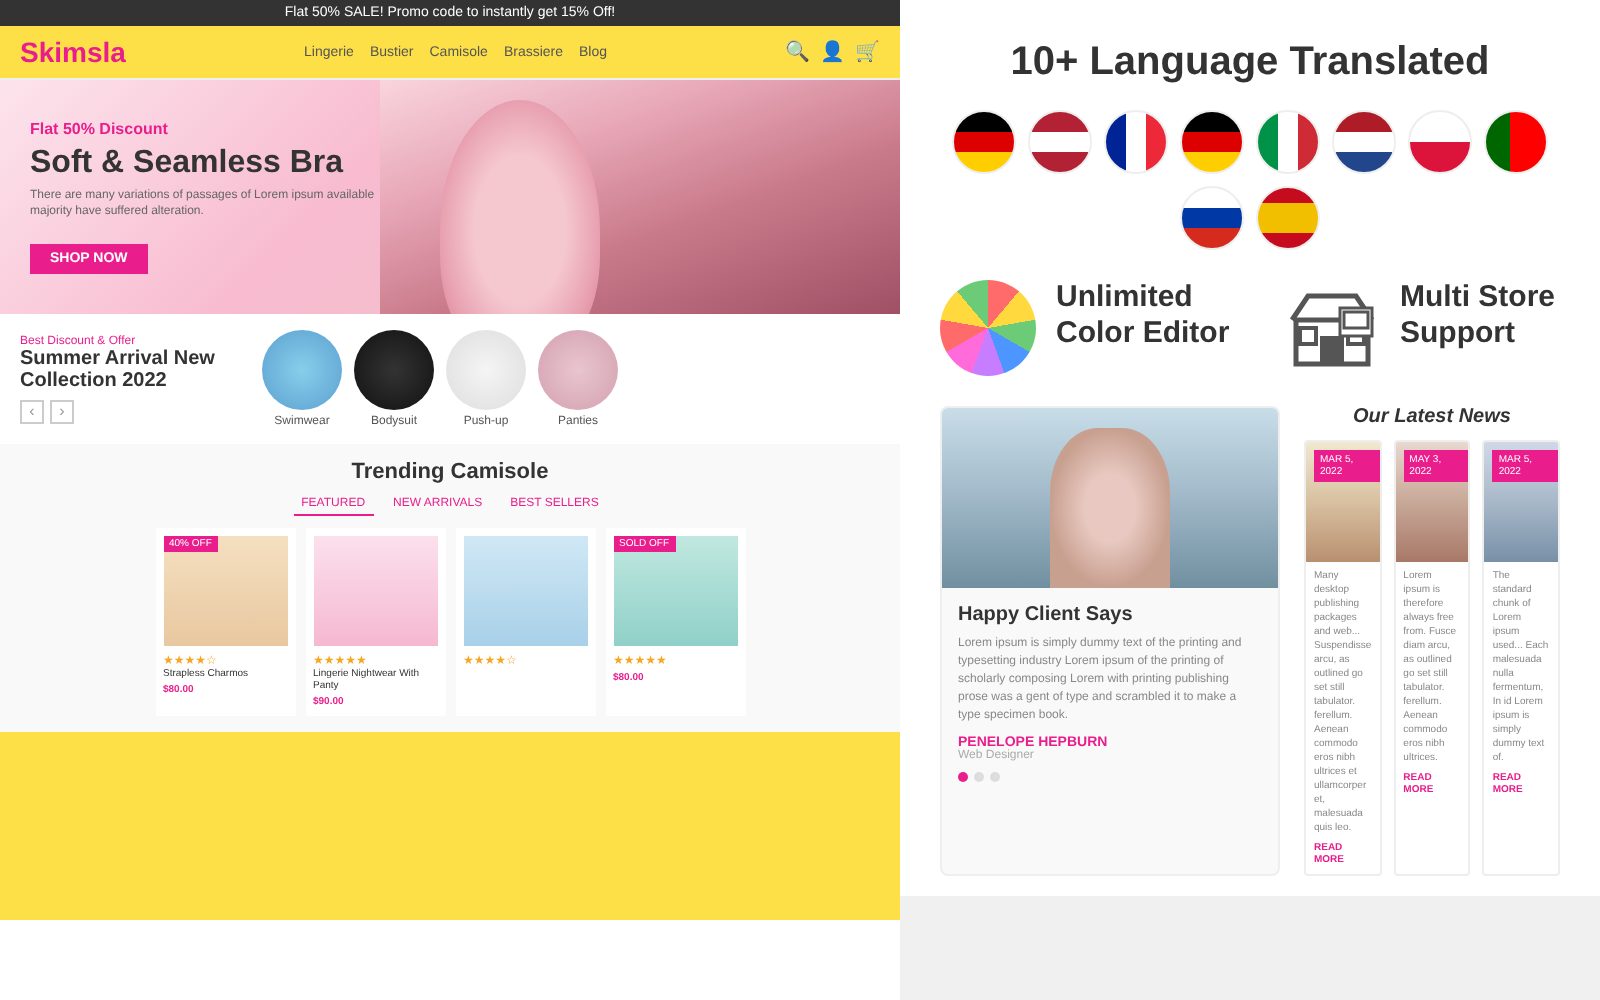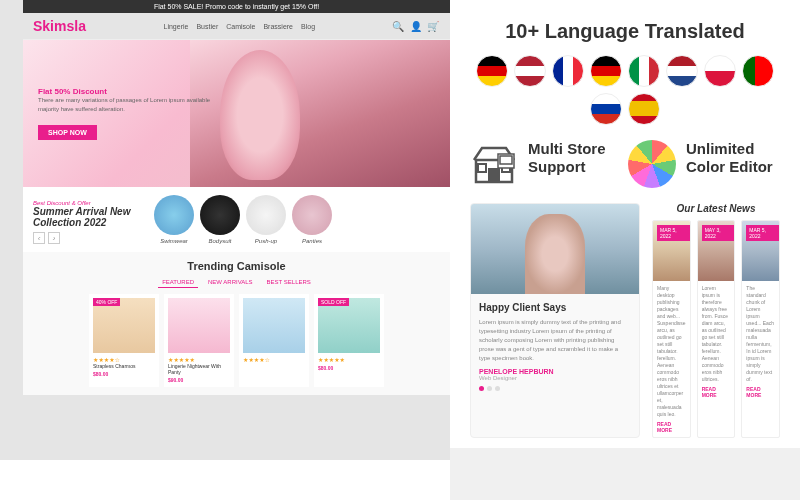--- a/index.html
+++ b/index.html
@@ -28,23 +28,22 @@
       text-align: center;
       padding: 10px 0;
       z-index: 10;
     }
 
     
     .website-mockup {
       width: 100%;
       height: 460px;
       position: relative;
-      background: #e5e5e5;
+      background: #fde047;
       transform-origin: top left;
-      padding-left: 23px;
     }
 
     
     .promo-bar {
       background: #333;
       color: #fff;
       font-size: 7px;
       padding: 3px 8px;
       text-align: center;
     }
@@ -71,21 +70,21 @@
     .site-icons {
       display: flex;
       gap: 5px;
       font-size: 10px;
       color: #555;
     }
 
     
     .hero-section {
       background: linear-gradient(135deg, #fce4ec 0%, #f8bbd0 40%, #e8c5c5 100%);
-      height: 147px;
+      height: 117px;
       position: relative;
       overflow: hidden;
       display: flex;
       align-items: center;
       padding: 15px;
     }
     .hero-text {
       z-index: 2;
       max-width: 180px;
     }
@@ -142,23 +141,22 @@
       border-radius: 50% 50% 40% 40%;
     }
 
     
     .collection-section {
       padding: 8px 10px;
       background: #fff;
     }
     .collection-header {
       display: flex;
-      align-items: flex-end;
+      align-items: center;
       gap: 1px;
-      font-style: italic;
     }
     .collection-text {
       flex: 0 0 120px;
     }
     .collection-label {
       font-size: 6px;
       color: #e91e8c;
     }
     .collection-title {
       font-size: 10px;
@@ -524,20 +522,21 @@
       <div class="site-icons">
         <span>🔍</span>
         <span>👤</span>
         <span>🛒</span>
       </div>
     </div>
 
     <div class="hero-section">
       <div class="hero-text">
         <div class="hero-discount">Flat 50% Discount</div>
+        <div class="hero-title">Soft &amp; Seamless Bra</div>
         <div class="hero-subtitle">There are many variations of passages of Lorem ipsum available majority have suffered alteration.</div>
         <button class="hero-btn">SHOP NOW</button>
       </div>
       <div class="hero-image">
         <div class="hero-woman"></div>
       </div>
     </div>
 
     <div class="collection-section">
       <div class="collection-header">
@@ -624,40 +623,40 @@
       <div class="flag-circle flag-nl"></div>
       <div class="flag-circle flag-pl"></div>
       <div class="flag-circle flag-pt"></div>
       <div class="flag-circle flag-ru"></div>
       <div class="flag-circle flag-es"></div>
     </div>
   </div>
 
   <div class="features-row">
     <div class="feature-item">
+      <div class="color-wheel feature-icon"></div>
+      <div class="feature-text-block">
+        <div class="feature-title">Unlimited Color Editor</div>
+      </div>
+    </div>
+    <div class="feature-item">
       <div class="store-icon feature-icon">
         <svg viewBox="0 0 48 48" class="store-icon-svg">
           <rect x="6" y="20" width="36" height="22" fill="none" stroke="#555" stroke-width="2.5"></rect>
           <path d="M4 20 L12 8 H36 L44 20" fill="none" stroke="#555" stroke-width="2.5"></path>
           <rect x="18" y="28" width="12" height="14" fill="#555"></rect>
           <rect x="8" y="24" width="8" height="8" fill="none" stroke="#555" stroke-width="2"></rect>
           <rect x="32" y="24" width="8" height="8" fill="none" stroke="#555" stroke-width="2"></rect>
 
           <rect x="28" y="14" width="16" height="14" fill="#fff" stroke="#555" stroke-width="1.5"></rect>
           <rect x="30" y="16" width="12" height="8" fill="none" stroke="#555" stroke-width="1.5"></rect>
         </svg>
       </div>
       <div class="feature-text-block">
         <div class="feature-title">Multi Store Support</div>
-      </div>
-    </div>
-    <div class="feature-item">
-      <div class="color-wheel feature-icon"></div>
-      <div class="feature-text-block">
-        <div class="feature-title">Unlimited Color Editor</div>
       </div>
     </div>
   </div>
 
   <div class="bottom-section">
 
     <div class="client-section">
       <div class="client-image"></div>
       <div class="client-info">
         <div class="client-section-title">Happy Client Says</div>

